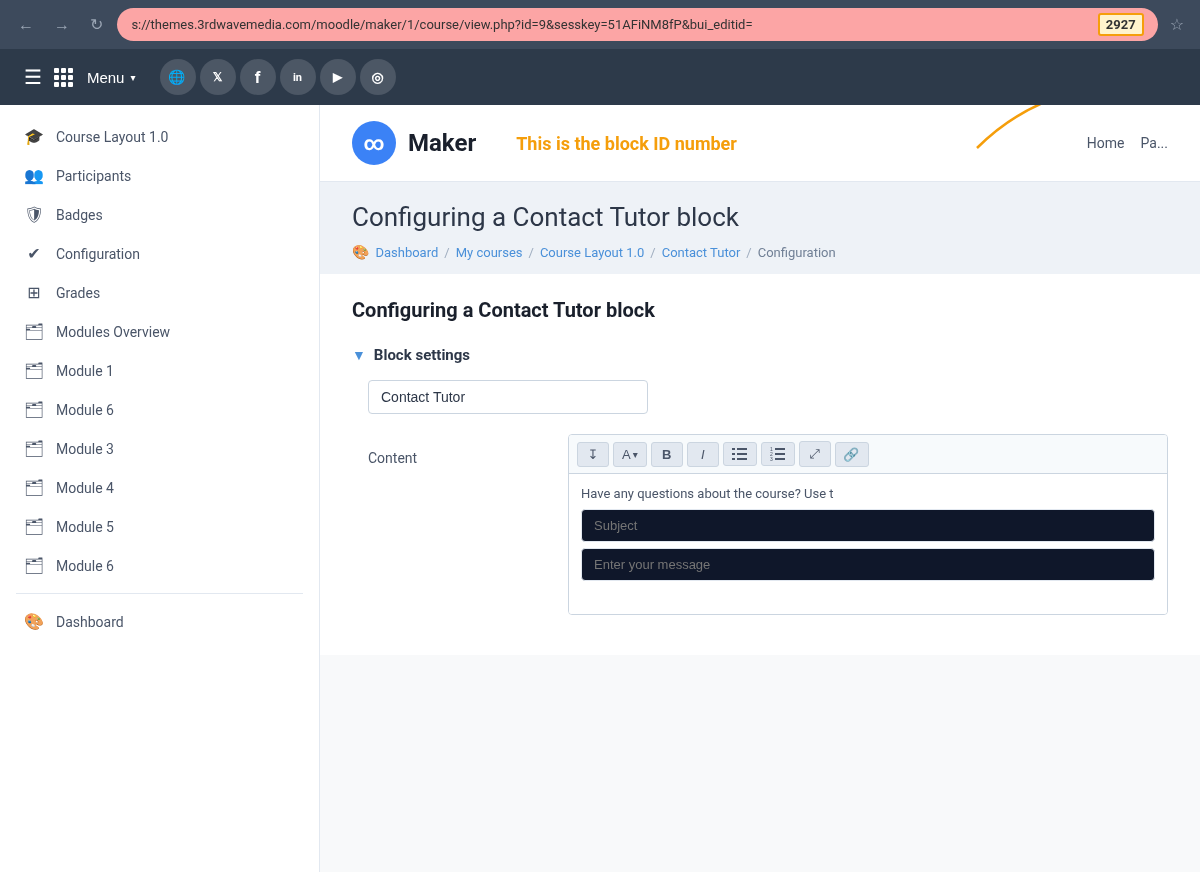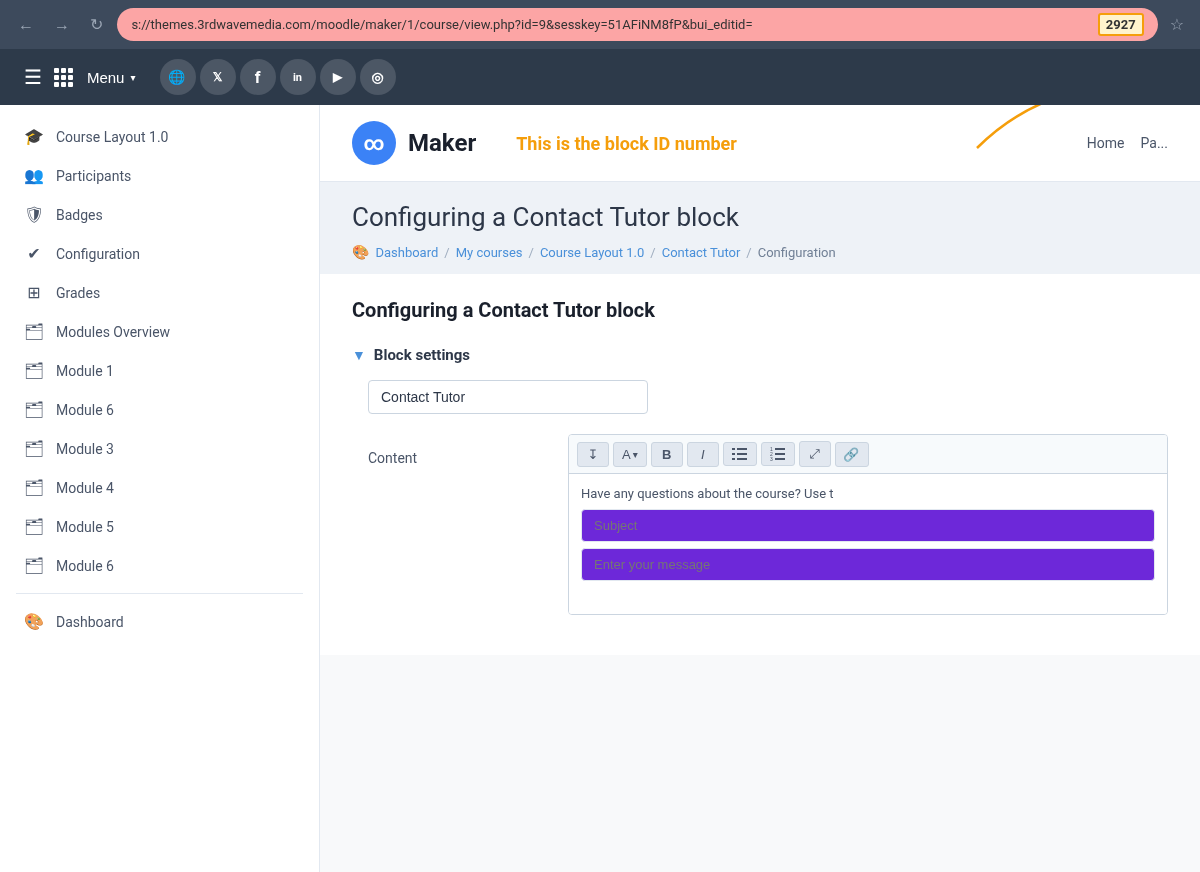--- a/index.html
+++ b/index.html
@@ -351,21 +351,21 @@
     .form-preview {
       margin-top: 8px;
     }
     .preview-input {
       width: 100%;
       padding: 8px 12px;
       border: 1px solid #e2e8f0;
       border-radius: 4px;
       font-size: 13px;
       color: #a0aec0;
-      background: #6d28d9;
+      background: #0f172a;
       margin-bottom: 6px;
     }
   </style>
 </head>
 <body>
 
 <div class="browser-chrome">
   <div class="browser-toolbar">
     <button class="nav-btn">←</button>
     <button class="nav-btn">→</button>

